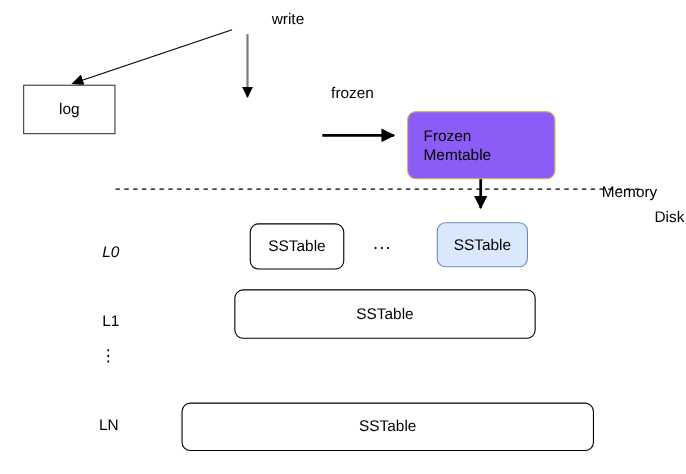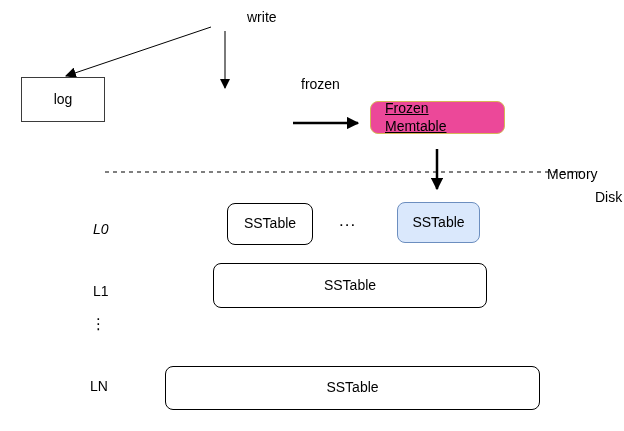--- a/index.html
+++ b/index.html
@@ -33,25 +33,24 @@
     line-height: 1.25;
     color: #000000;
   }
   .rounded { border-radius: 8px; }
   .node.log-box {
     left: 21px; top: 77px; width: 84px; height: 45px;
     border-color: #3b3b3b;
   }
   .node.memtable-box { left: 158px; top: 101px; width: 134px; height: 46px; }
   .node.frozen-memtable-box {
-    left: 370px; top: 101px; width: 135px; height: 33px;
-    background: #ec4899;
+    left: 370px; top: 101px; width: 135px; height: 62px;
+    background: #8b5cf6;
     border-color: #D6B656;
     padding: 0 14px;
-    text-decoration: underline;
   }
   .node.sstable-l0-box { left: 227px; top: 203px; width: 86px; height: 42px; }
   .node.sstable-l0-new-box {
     left: 397px; top: 202px; width: 83px; height: 41px;
     background: #DAE8FC;
     border-color: #6C8EBF;
   }
   .node.sstable-l1-box { left: 213px; top: 263px; width: 274px; height: 45px; }
   .node.sstable-ln-box { left: 165px; top: 366px; width: 375px; height: 44px; }
 

